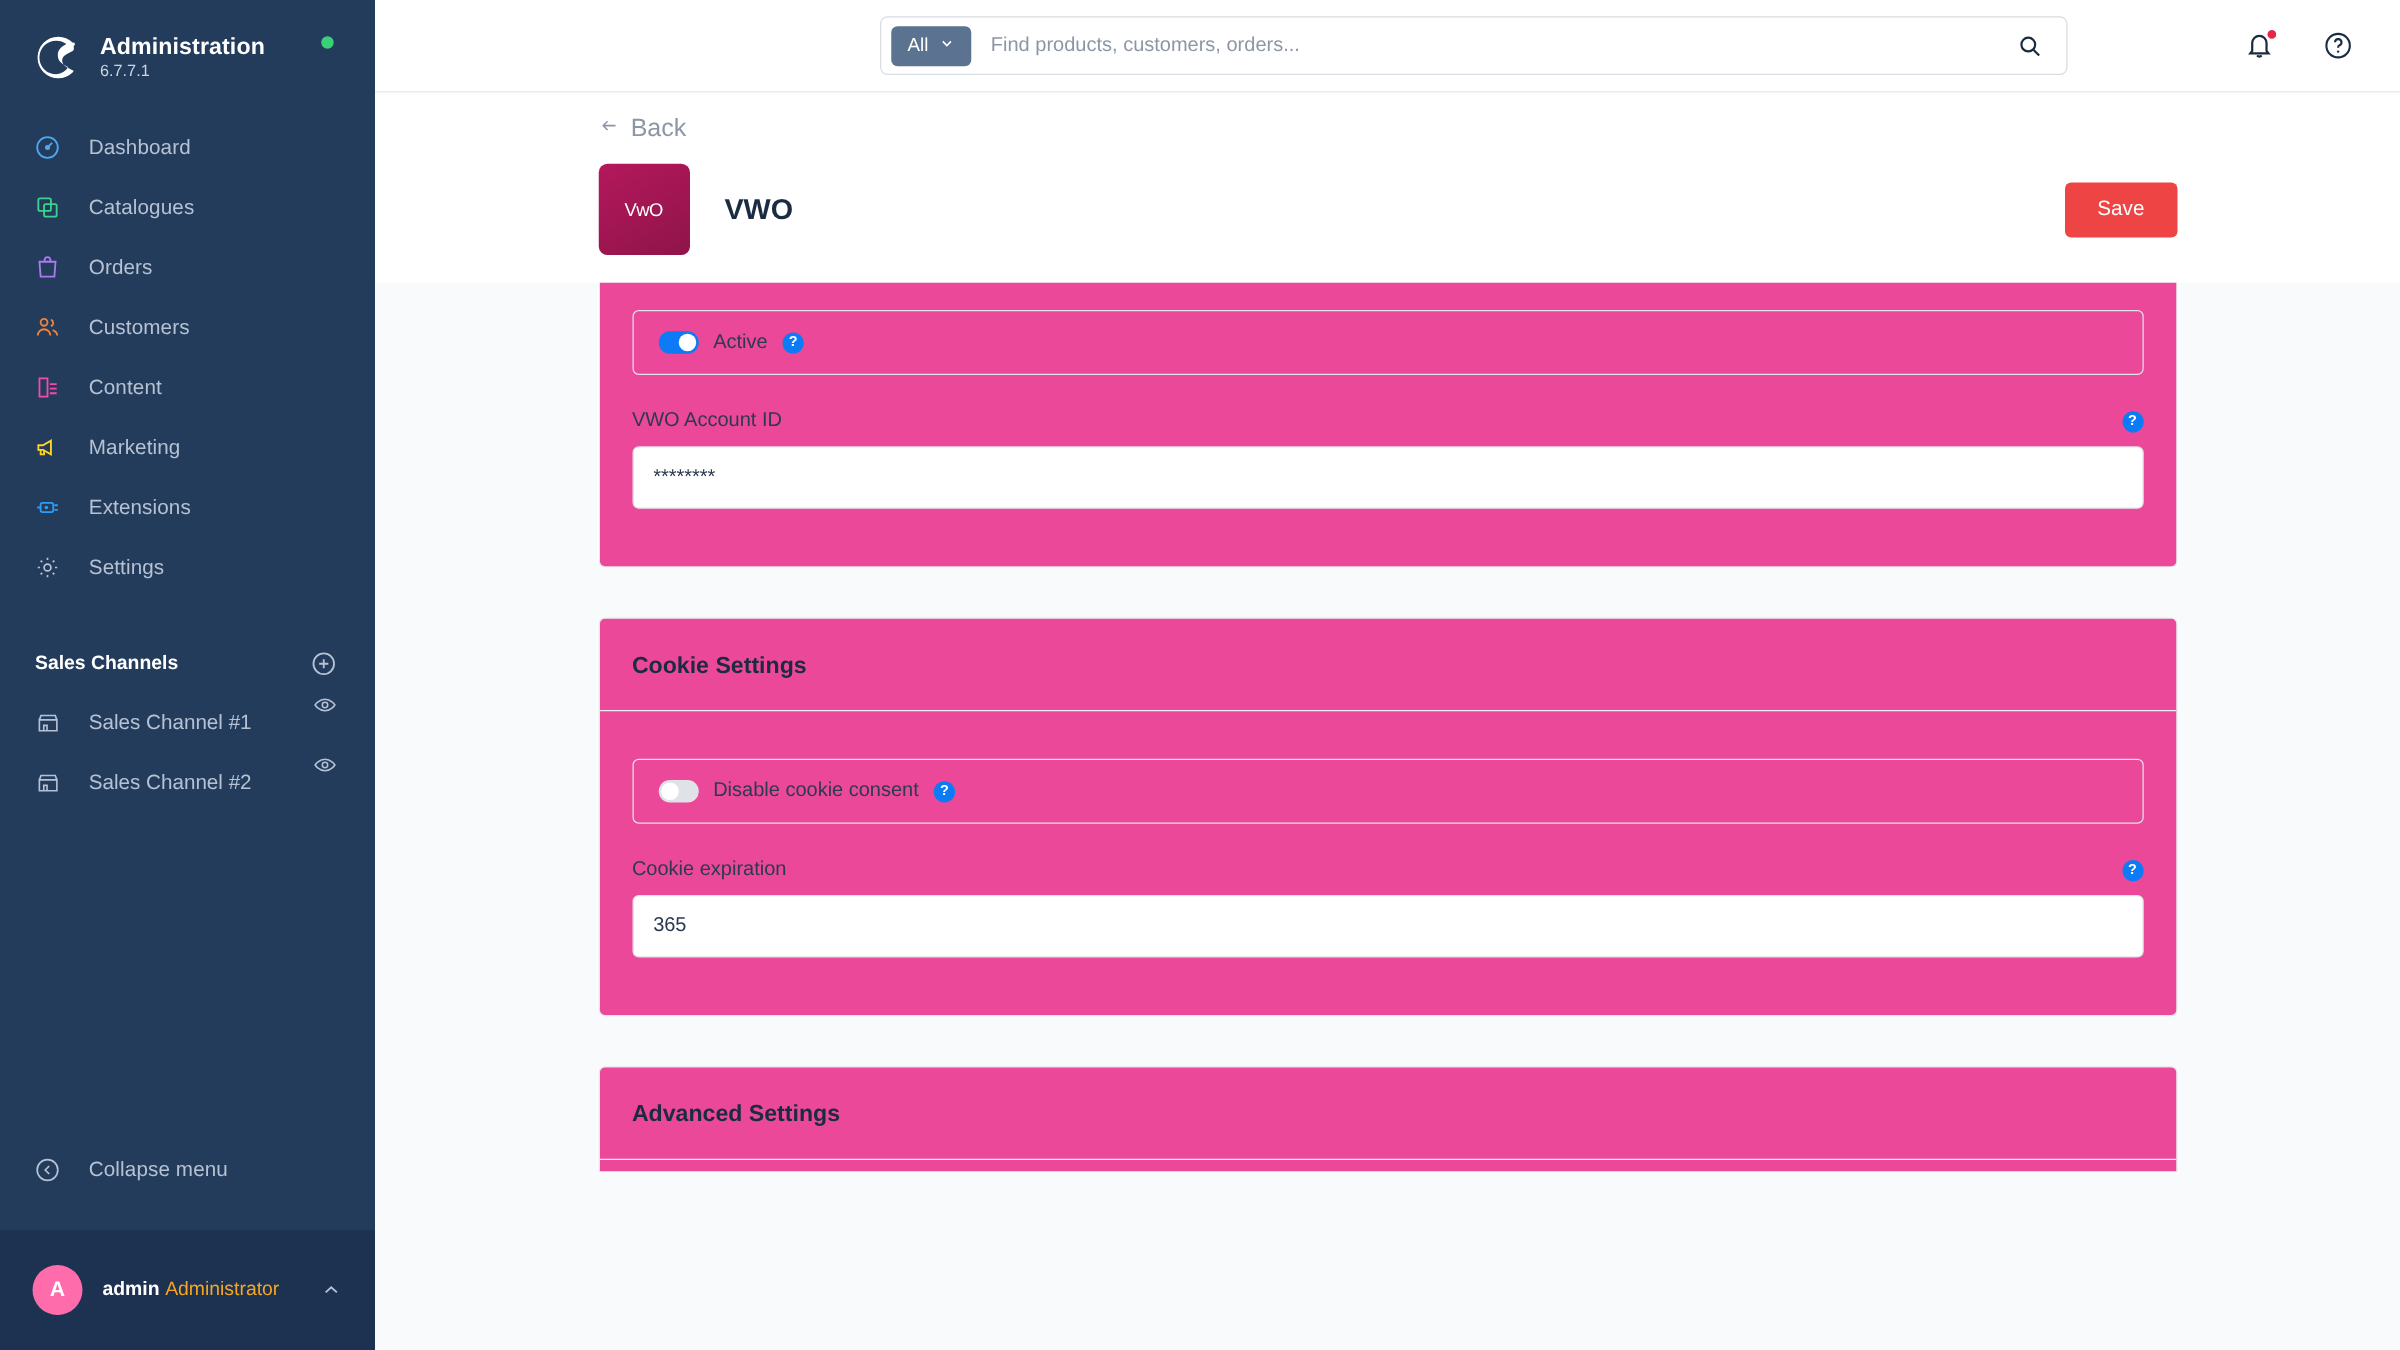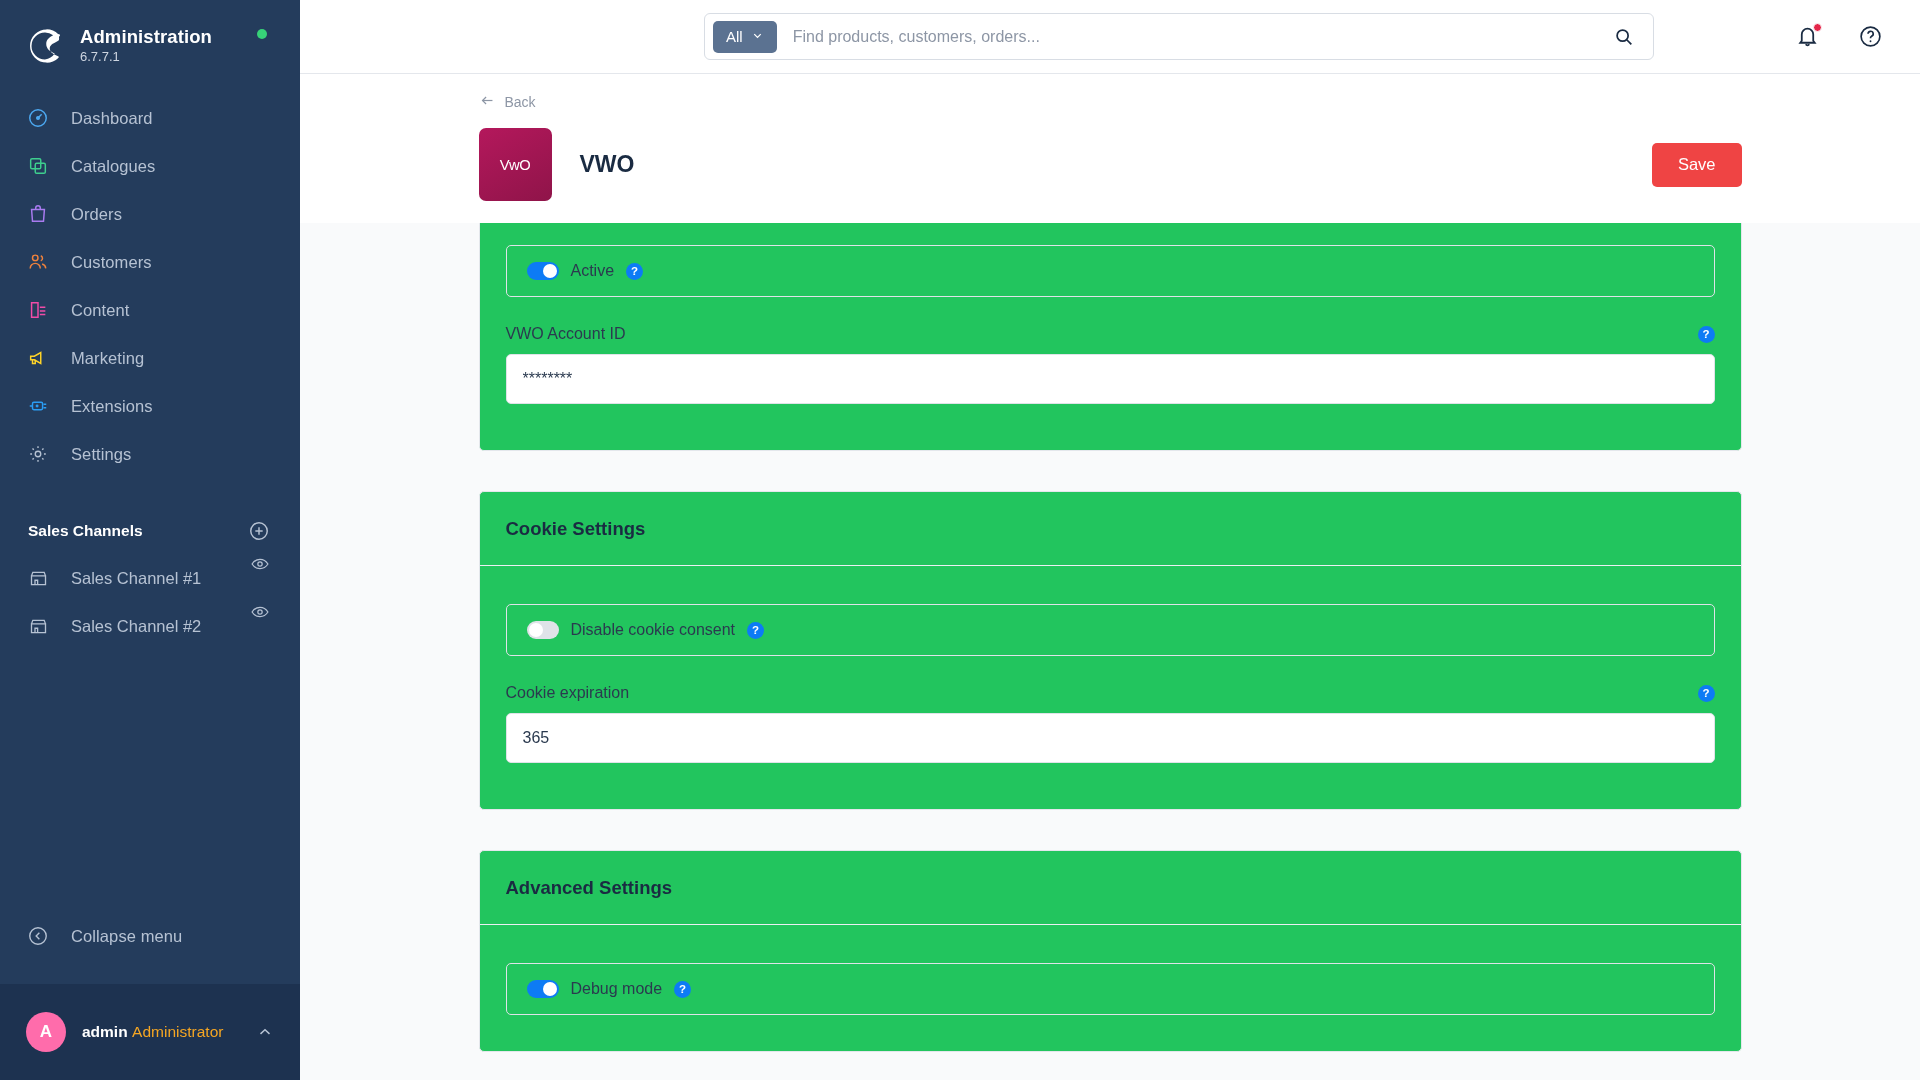--- a/index.html
+++ b/index.html
@@ -2,21 +2,21 @@
 <html><head>
 <meta charset="utf-8">
 <style>
   * { box-sizing: border-box; margin: 0; padding: 0; }
   html, body {
     width: 1920px; height: 1080px;
     font-family: "Liberation Sans", sans-serif;
     background: #f9fafb;
     overflow: hidden;
   }
-  .app { display: flex; width: 1920px; height: 1080px; }
+  .app { display: flex; width: 1920px; height: 937px; }
 
   
   .sidebar {
     width: 300px; height: 1080px;
     background: #243c5c;
     display: flex; flex-direction: column;
     flex: 0 0 300px;
     position: relative;
   }
   .sb-header {
@@ -118,40 +118,40 @@
   .badge-dot {
     position: absolute; top: -1px; right: -1px;
     width: 9px; height: 9px; border-radius: 50%; background: #e5264a;
     border: 1px solid #fff;
   }
 
   .page-head { background: #fff; padding: 18px 0 0 0; }
   .head-inner { width: 1295px; margin: 0 auto; padding: 0 16px; }
   .back-link {
     display: inline-flex; align-items: center; gap: 9px;
-    color: #8d96a5; font-size: 14px; cursor: pointer; margin-bottom: 16px;
+    color: #8d96a5; font-size: 20px; cursor: pointer; margin-bottom: 16px;
   }
   .head-row { display: flex; align-items: center; padding-bottom: 22px; }
   .app-logo {
     width: 73px; height: 73px; border-radius: 7px; flex: 0 0 73px;
     background: linear-gradient(150deg, #b4185c 0%, #8f1449 100%);
     display: flex; align-items: center; justify-content: center;
   }
   .app-title { margin-left: 28px; font-size: 23px; font-weight: bold; color: #1a2b42; flex: 1; }
   .save-btn {
     background: #ef4444; color: #fff; border: none; border-radius: 5px;
     height: 44px; padding: 0 26px; font-size: 16.5px; font-family: inherit;
     cursor: pointer;
   }
 
   .content { flex: 1; overflow: hidden; padding-top: 0; }
   .content-inner { width: 1295px; margin: 0 auto; padding: 0 16px; }
 
   .card {
-    background: #22c55e; border: 1px solid #e4e7ec; border-radius: 5px;
+    background: #ec4899; border: 1px solid #e4e7ec; border-radius: 5px;
     margin-bottom: 40px;
   }
   .card-head {
     padding: 26px 26px 25px 26px;
     border-bottom: 1px solid #eceff3;
     font-size: 18.5px; font-weight: bold; color: #1a2b42;
   }
   .card-body { padding: 38px 26px 36px 26px; }
   .card-first { border-top: none; border-radius: 0 0 5px 5px; margin-top: 0; }
 

